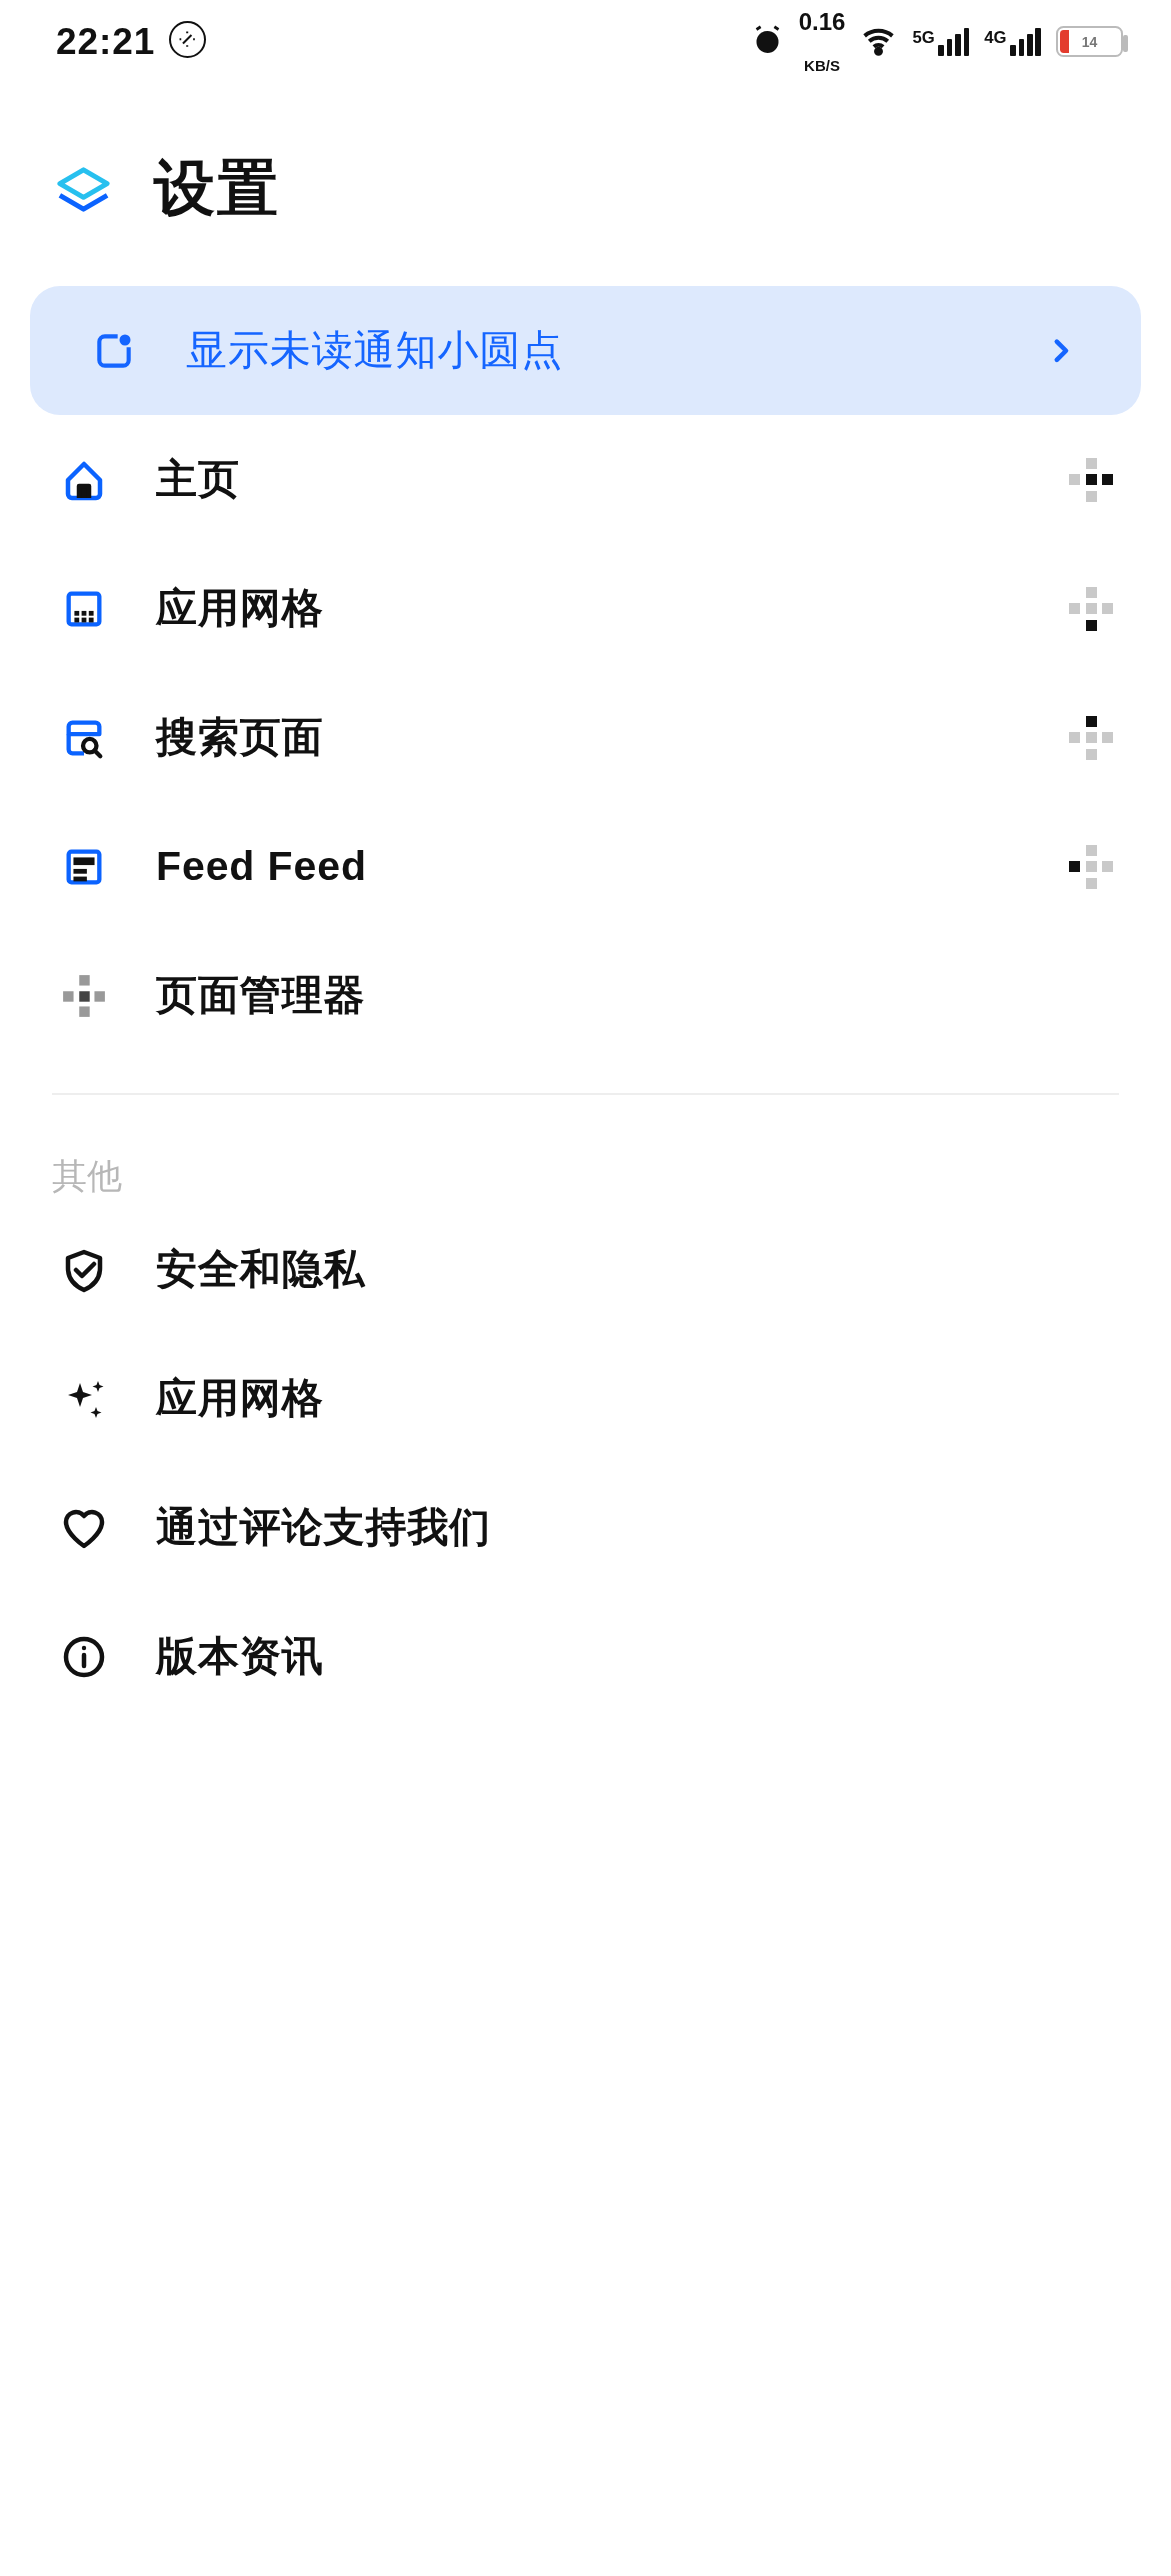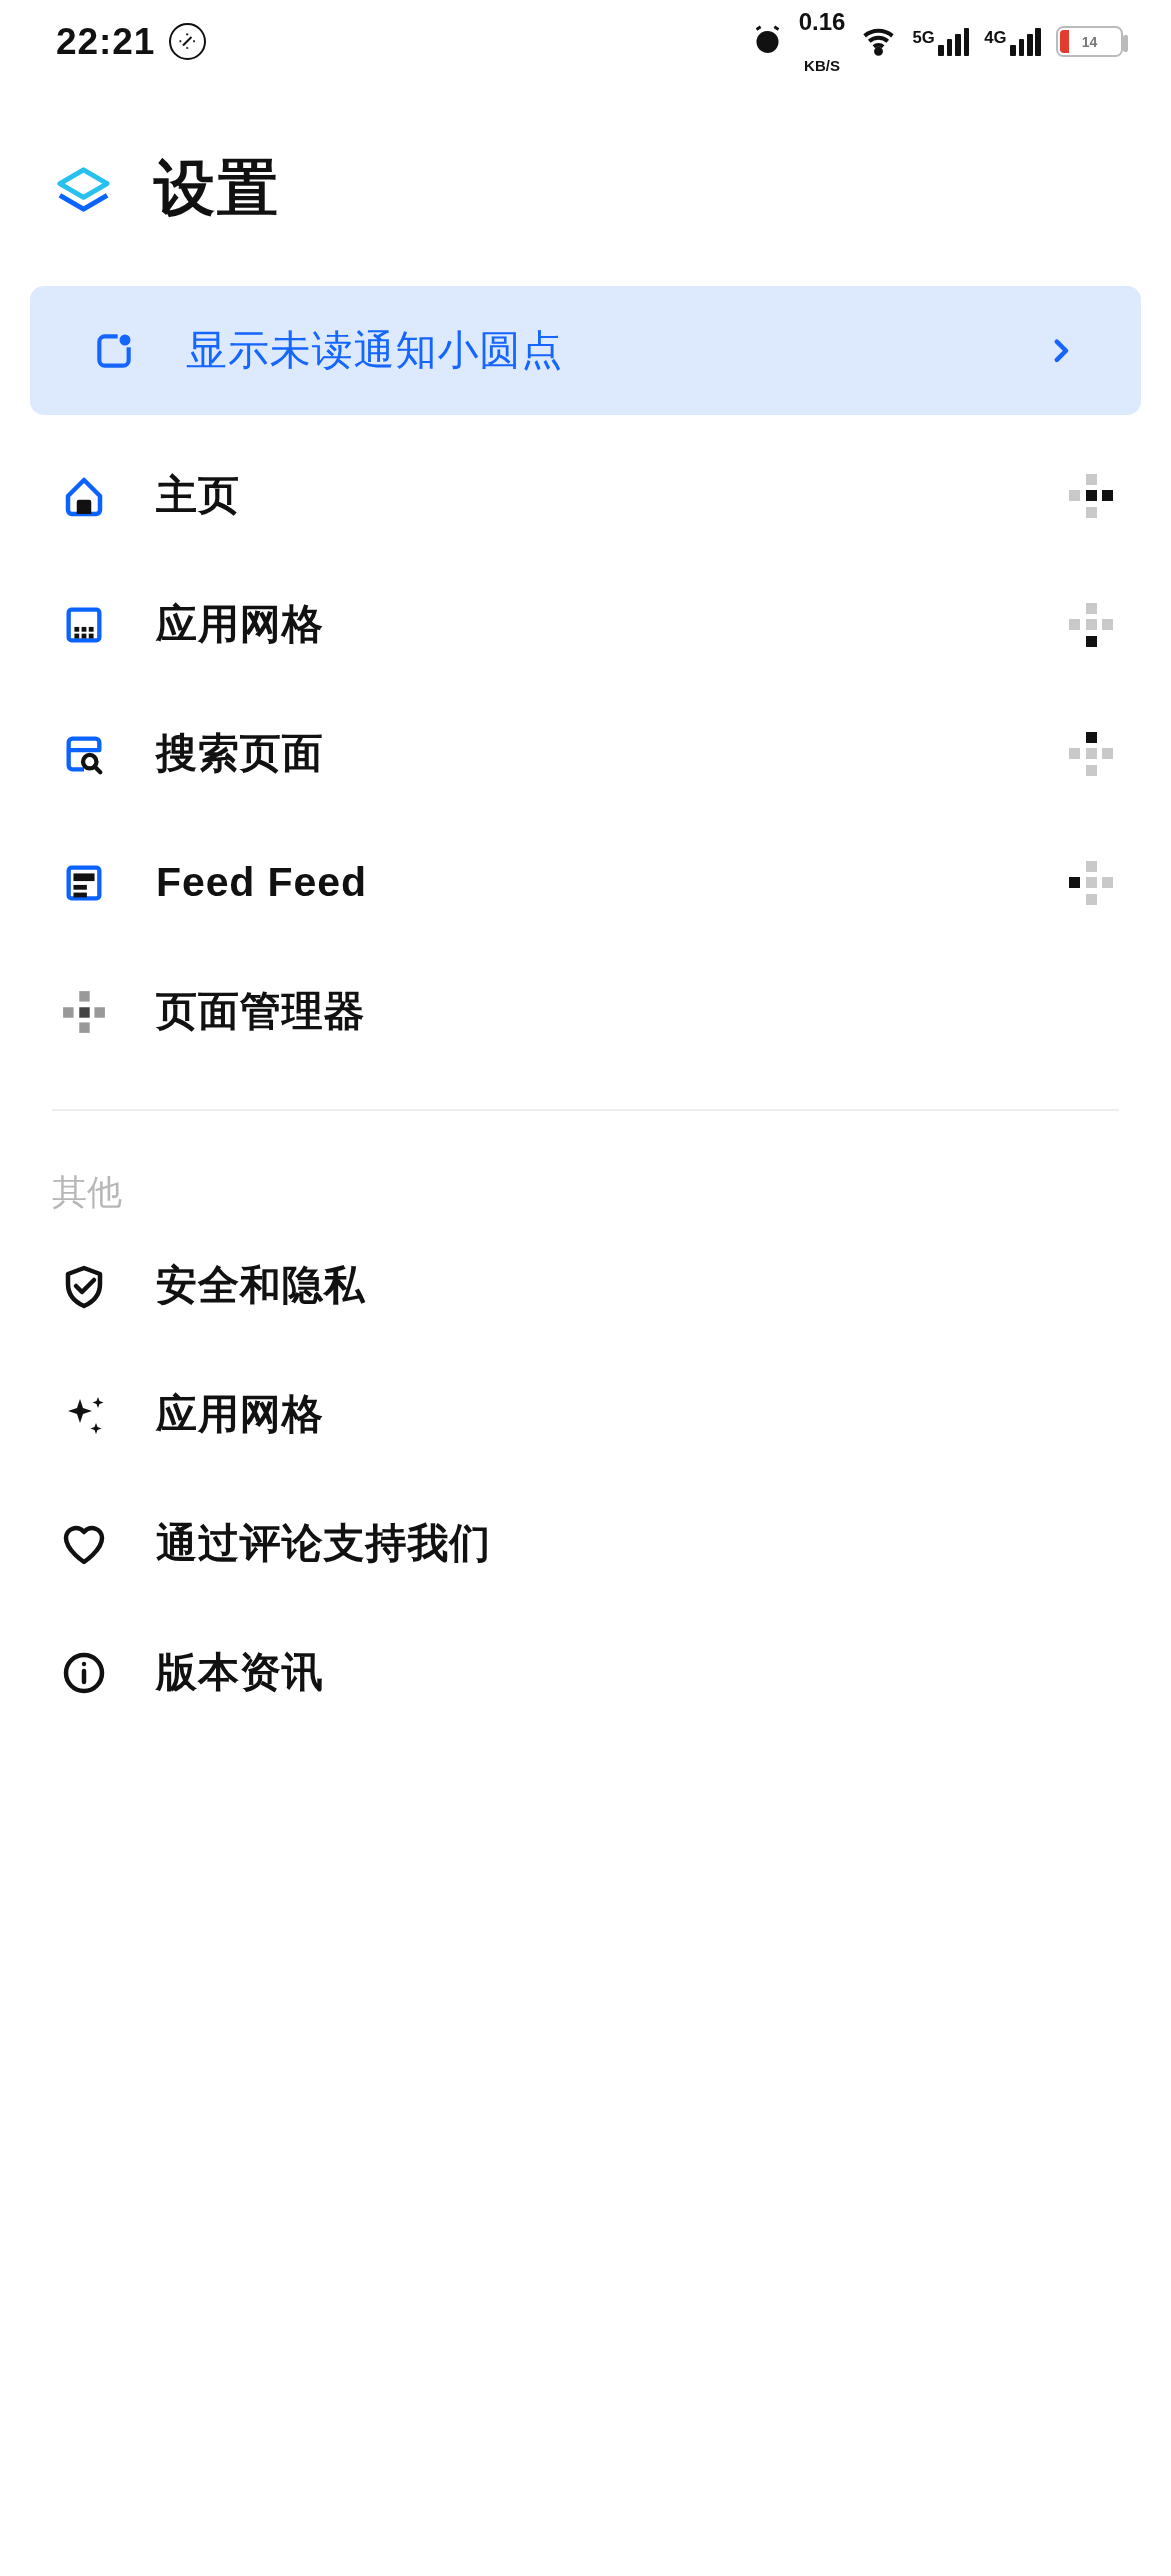--- a/index.html
+++ b/index.html
@@ -14,21 +14,21 @@
 
   
   .status-bar {
     height: 83px;
     padding: 0 48px 0 56px;
     display: flex;
     align-items: center;
     justify-content: space-between;
     font-weight: 600;
   }
-  .status-left { display:flex; align-items:center; gap:14px; }
+  .status-left { display:flex; gap:14px; }
   .clock { font-size:37px; letter-spacing:0.9px; font-weight:600; }
   .dnd-icon {
     width:37px; height:37px; border:2.8px solid #111; border-radius:50%;
     display:flex; align-items:center; justify-content:center;
   }
   .dnd-icon svg { width:20.4px; height:20.4px; }
   .status-right { display:flex; align-items:center; gap:15px; }
   .alarm-icon svg { width:33px; height:33px; }
   .speed { display:flex; flex-direction:column; align-items:center; line-height:1;gap:24px; }
   .speed .v { font-size:24px; font-weight:700; }
@@ -87,23 +87,23 @@
     font-size:41px; font-weight:600; letter-spacing:0.9px;
     color:#111;
   }
   .row .tail {
     width:56px; height:56px; flex:0 0 56px;
     display:flex; align-items:center; justify-content:center;
   }
 
   
   .banner {
-    margin: 13px 30px 16px 30px;
+    margin: 13px 30px 0 30px;
     background:#dde9fd;
-    border-radius:14px;
+    border-radius:30px;
   }
   .banner .label { color:#1565ff; font-weight:500; }
   .banner .chev svg { stroke:#1565ff; }
 
   
   .section-header {
     padding: 41px 52px 5.6px 52px;
     font-size:35px; color:#b7b7b7; font-weight:500;
   }
   .divider {

